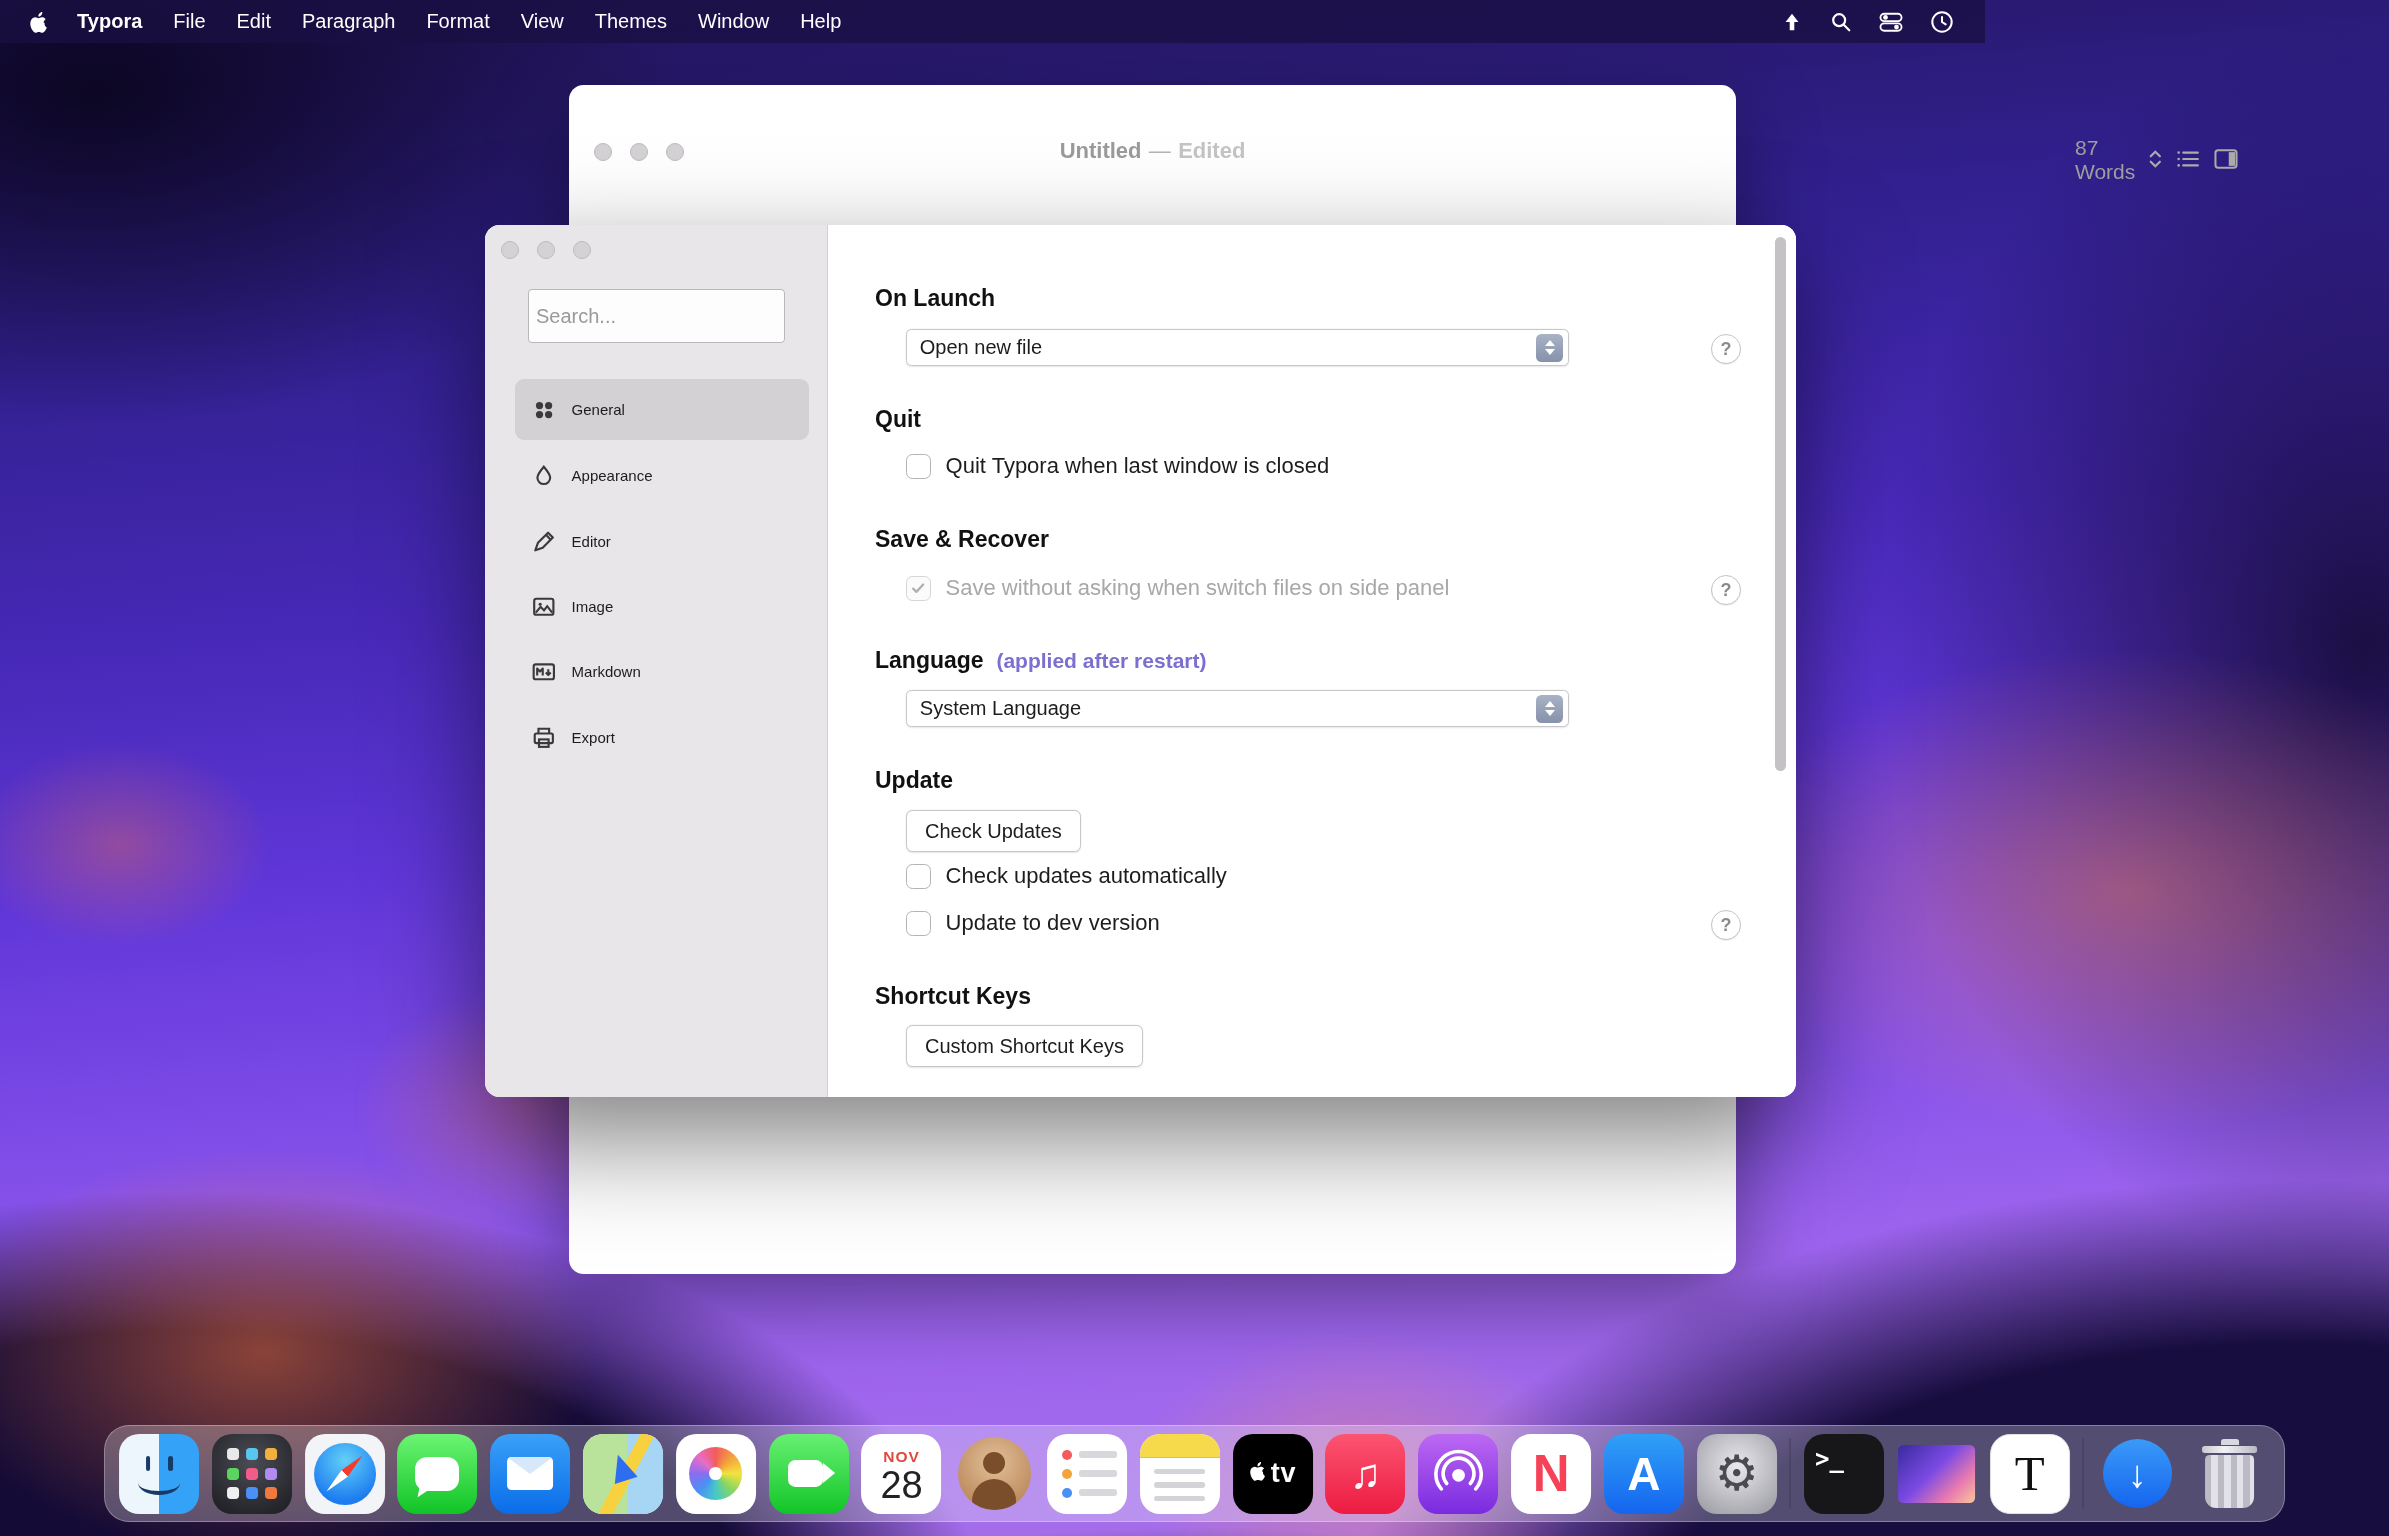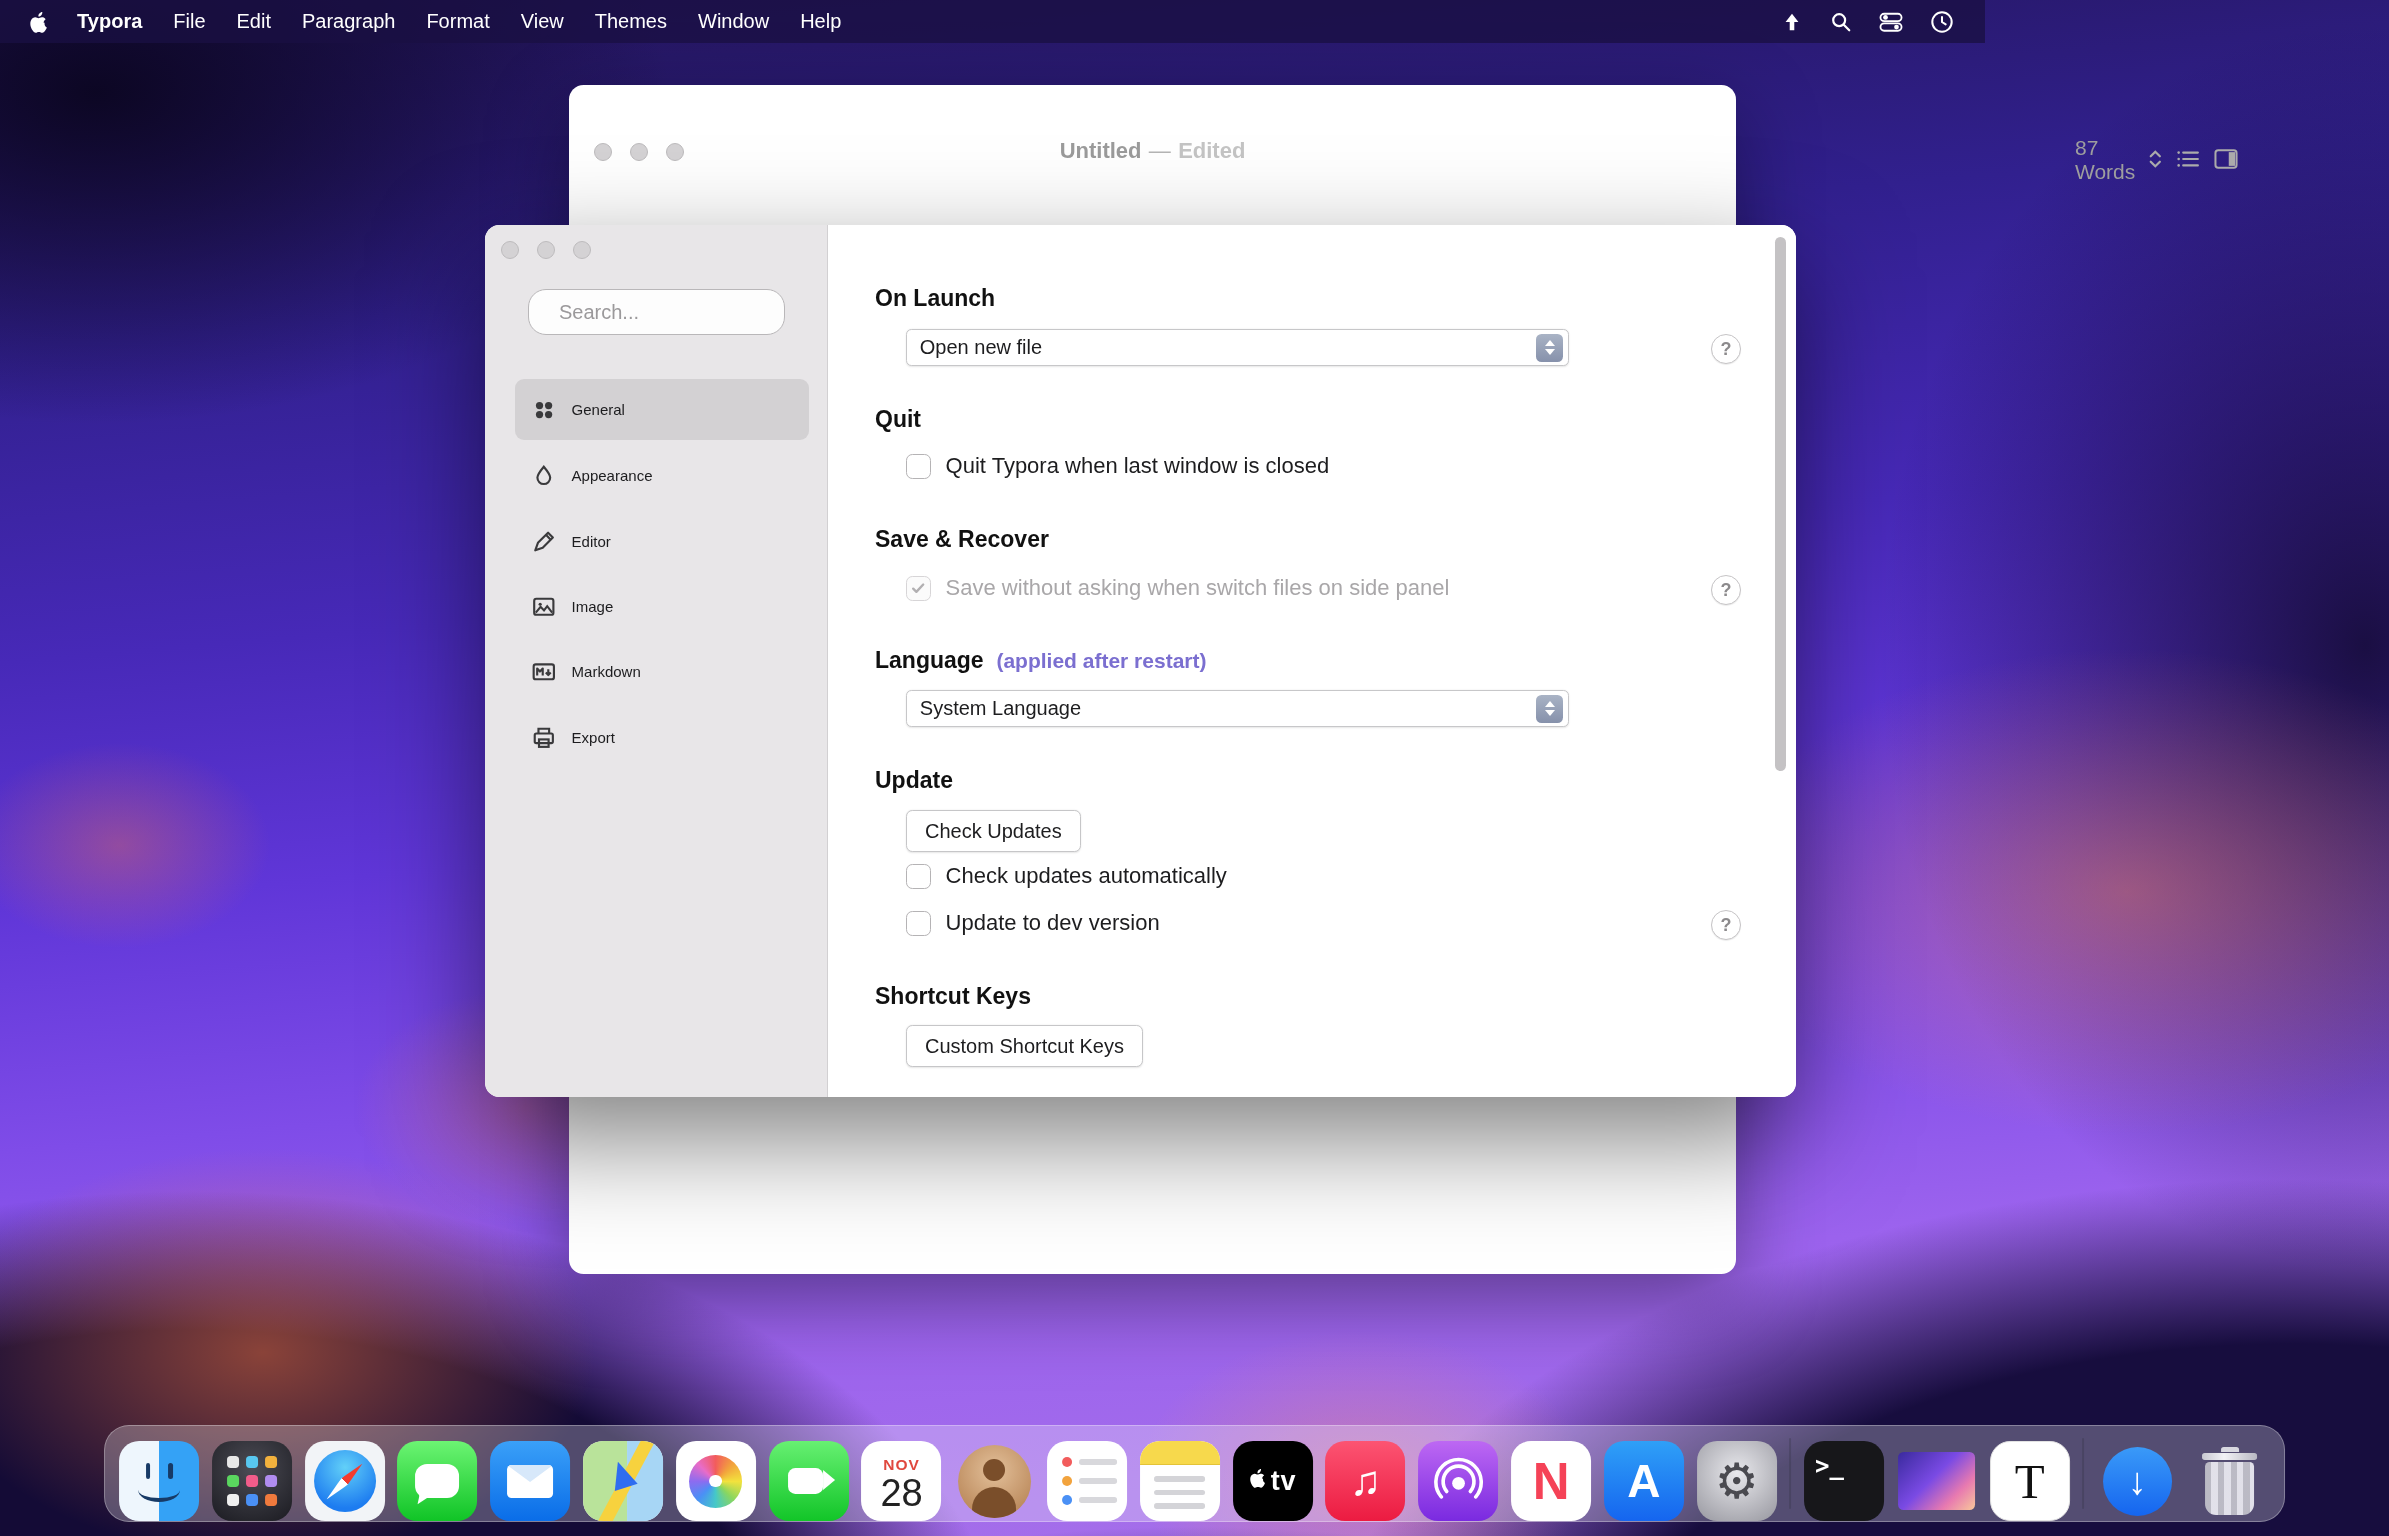--- a/index.html
+++ b/index.html
@@ -47,23 +47,23 @@
   .doc-title .sep { color:#b5b5b5; font-weight:normal; padding:0 7.3px; }
   .doc-title .t2 { color:#c4c4c4; }
   .doc-stats { position:absolute; top:51px; left:1506px; display:flex; align-items:center; gap:12.8px; color:#a9a9a9; }
   .doc-wordcount { font-size:21px; color:#9e9e9e; }
 
   
   .prefs { position:absolute; left:485px; top:225px; width:1311px; height:872px;
     border-radius:14.6px; box-shadow:0 41px 110px rgba(0,0,0,0.5); z-index:20; overflow:hidden; background:#fff; }
   .prefs-sidebar { position:absolute; left:0; top:0; width:343px; height:100%;
     background:#e8e6e8; border-right:0.9px solid #d2d0d2; }
-  .search-field { position:absolute; left:43px; top:64px; width:257px; height:46px;
-    border:1.8px solid #b9b7b9; border-radius:18px; background:#fdfdfd; font-size:20px; color:#333;
-    padding:0 30px; outline:none; font-family:inherit; }
+  .search-field { position:absolute; left:43px; top:64px; width:257px; height:54px;
+    border:1.8px solid #b9b7b9; border-radius:4px; background:#fdfdfd; font-size:20px; color:#333;
+    padding:0 7px; outline:none; font-family:inherit; }
   .search-field::placeholder { color:#9b999b; }
   .side-item { position:absolute; left:30px; width:294px; height:61px; border-radius:9px;
     display:flex; align-items:center; padding-left:16.4px; gap:14.6px; cursor:default; }
   .side-item.selected { background:#d3d1d3; }
   .side-item .lbl { font-size:15px; color:#1d1d1f; }
   .side-item svg { display:block; }
 
   .prefs-content { position:absolute; left:344px; top:0; width:967px; height:100%; background:#fff; }
   .heading { position:absolute; left:46px; font-size:23px; font-weight:bold; color:#111; }
   .lang-note { font-weight:bold; font-size:21px; color:#7b6fd0; margin-left:12.8px; }
@@ -86,21 +86,21 @@
     color:#8c8a8c; font-size:18px; font-weight:bold; display:flex; align-items:center; justify-content:center; }
   .pbtn { position:absolute; left:77px; height:42px; background:#fff; border:0.9px solid #c6c6c8;
     border-radius:6.4px; box-shadow:0 0.9px 1.8px rgba(0,0,0,0.1); font-size:20px; color:#1d1d1f;
     display:flex; align-items:center; padding:0 18px; cursor:default; }
   .scrollbar { position:absolute; left:946px; top:12px; width:11px; height:534px;
     border-radius:5.5px; background:#c4c2c4; }
 
   
   .dock { position:absolute; left:50%; transform:translateX(-50%); top:1425px; height:97px;
     background:rgba(245,245,252,0.28); border:0.9px solid rgba(255,255,255,0.3); border-radius:25px;
-    display:flex; align-items:flex-end; gap:12.8px; padding:0 14.6px; z-index:60; }
+    display:flex; align-items:center; gap:12.8px; padding:0 14.6px; z-index:60; }
   .dock-item { width:80px; height:80px; display:flex; align-items:center; justify-content:center; position:relative; }
   .di { width:80px; height:80px; border-radius:20px; position:relative; overflow:hidden;
     display:flex; align-items:center; justify-content:center; }
   .dock-div { width:1.8px; height:71px; background:rgba(50,50,65,0.3); border-radius:0.9px; align-self:center; }
 
   .di.finder { background:linear-gradient(90deg,#eef6fd 0 50%, #34a2f6 50% 100%); }
   .f-eye { position:absolute; top:22px; width:4.6px; height:15.5px; background:#173a66; border-radius:2.7px; }
   .f-smile { position:absolute; top:37px; left:19px; width:42px; height:24px;
     border-bottom:4.6px solid #173a66; border-radius:50%; }
 

